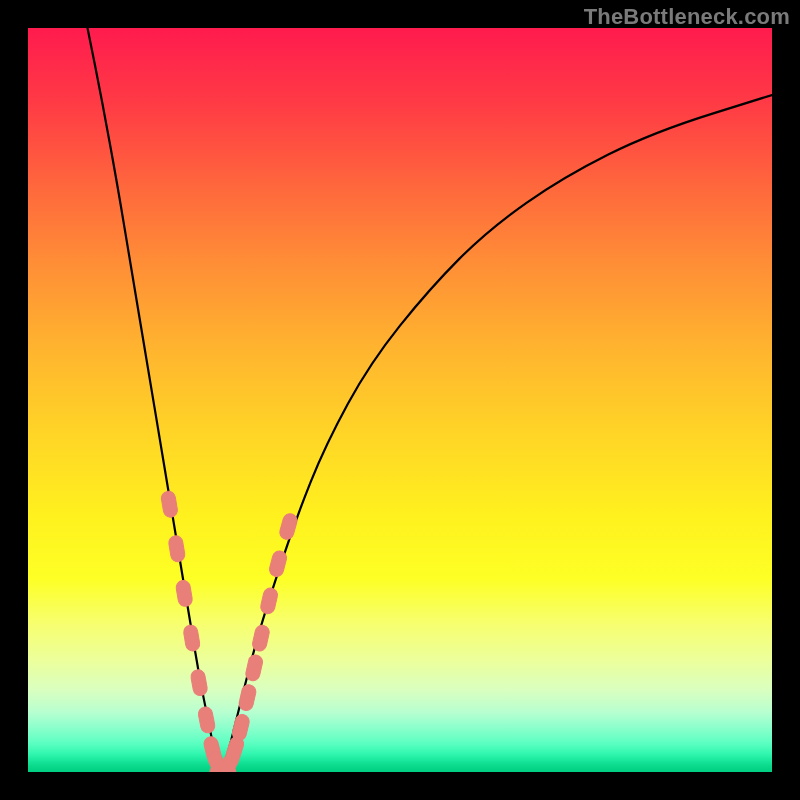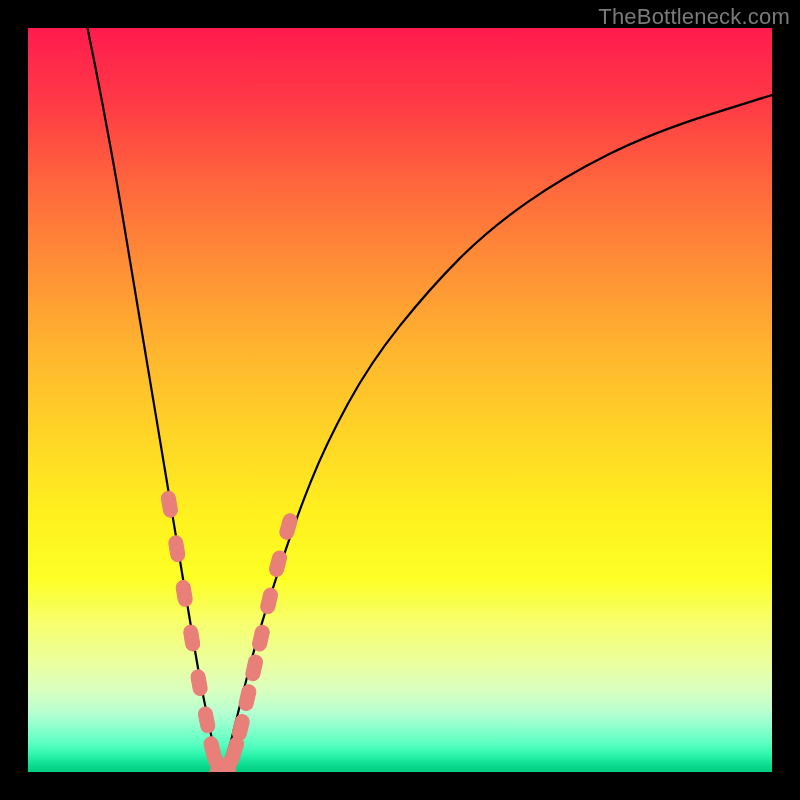--- a/index.html
+++ b/index.html
@@ -64,21 +64,21 @@
   .curve .bead {
     fill: #e97f79;
     stroke: #e97f79;
   }
   .watermark {
     position: absolute;
     top: 4px;
     right: 10px;
     color: #7a7a7a;
     font-size: 22px;
-    font-weight: 400;
+    font-weight: 700;
     letter-spacing: 0.2px;
     user-select: none;
   }
 </style>
 </head>
 <body>
 
 <div class="frame">
 
   <div class="plot-area">

